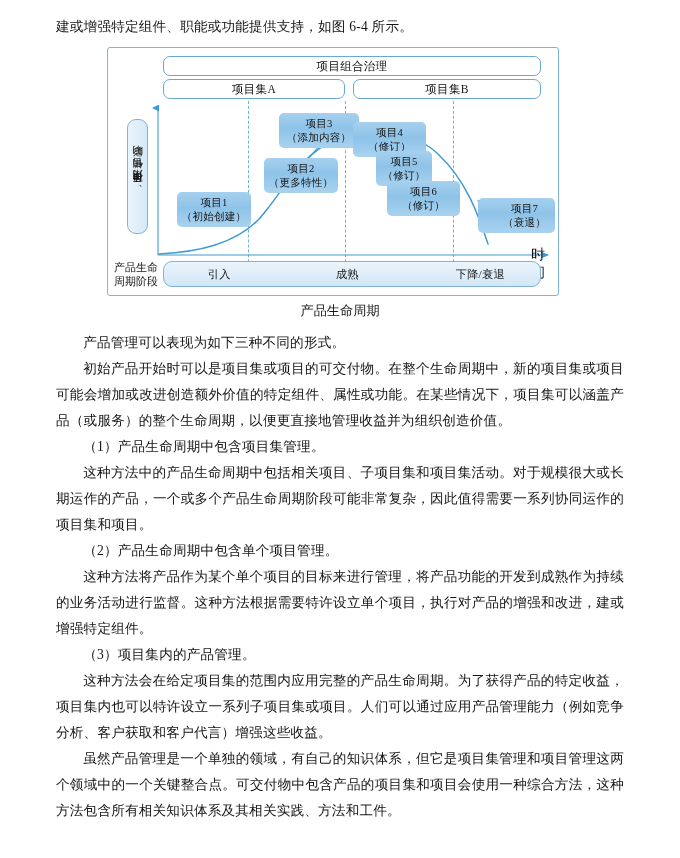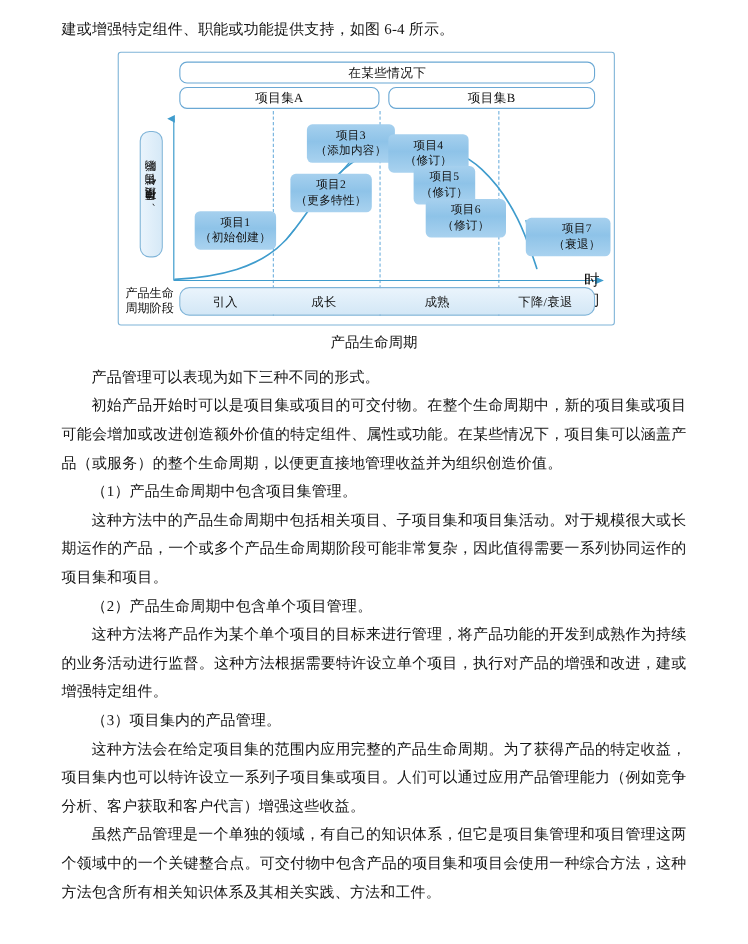--- a/index.html
+++ b/index.html
@@ -174,21 +174,21 @@
 
 <div class="page">
 
   <div class="text-block" style="top:14px;">
     <p class="para noindent">建或增强特定组件、职能或功能提供支持，如图 6-4 所示。</p>
   </div>
 
   <div class="figure">
 
     <div class="hdr-box" id="box-governance">
-      <span>在某些情况下</span>
+      <span>项目组合治理</span>
     </div>
     <div class="hdr-box" id="box-program-a">
       <span>项目集A</span>
     </div>
     <div class="hdr-box" id="box-program-b">
       <span>项目集B</span>
     </div>
 
     <div class="vdash" style="left:140px;"></div>
     <div class="vdash" style="left:237px;"></div>
@@ -262,21 +262,20 @@
 
     <div class="time-label" style="left:423px; top:198px;">时间</div>
 
     <div class="phase-label">
       <div>产品生命</div>
       <div>周期阶段</div>
     </div>
 
     <div class="phase-bar">
       <div class="phase-cell" style="flex-grow:0.86;">引入</div>
-      <div class="phase-cell" style="flex-grow:1.03;">成长</div>
       <div class="phase-cell" style="flex-grow:1.14;">成熟</div>
       <div class="phase-cell" style="flex-grow:0.93;">下降/衰退</div>
     </div>
   </div>
 
   <div class="fig-caption">产品生命周期</div>
 
   <div class="text-block" style="top:330px;">
     <p class="para">产品管理可以表现为如下三种不同的形式。</p>
     <p class="para">初始产品开始时可以是项目集或项目的可交付物。在整个生命周期中，新的项目集或项目可能会增加或改进创造额外价值的特定组件、属性或功能。在某些情况下，项目集可以涵盖产品（或服务）的整个生命周期，以便更直接地管理收益并为组织创造价值。</p>

